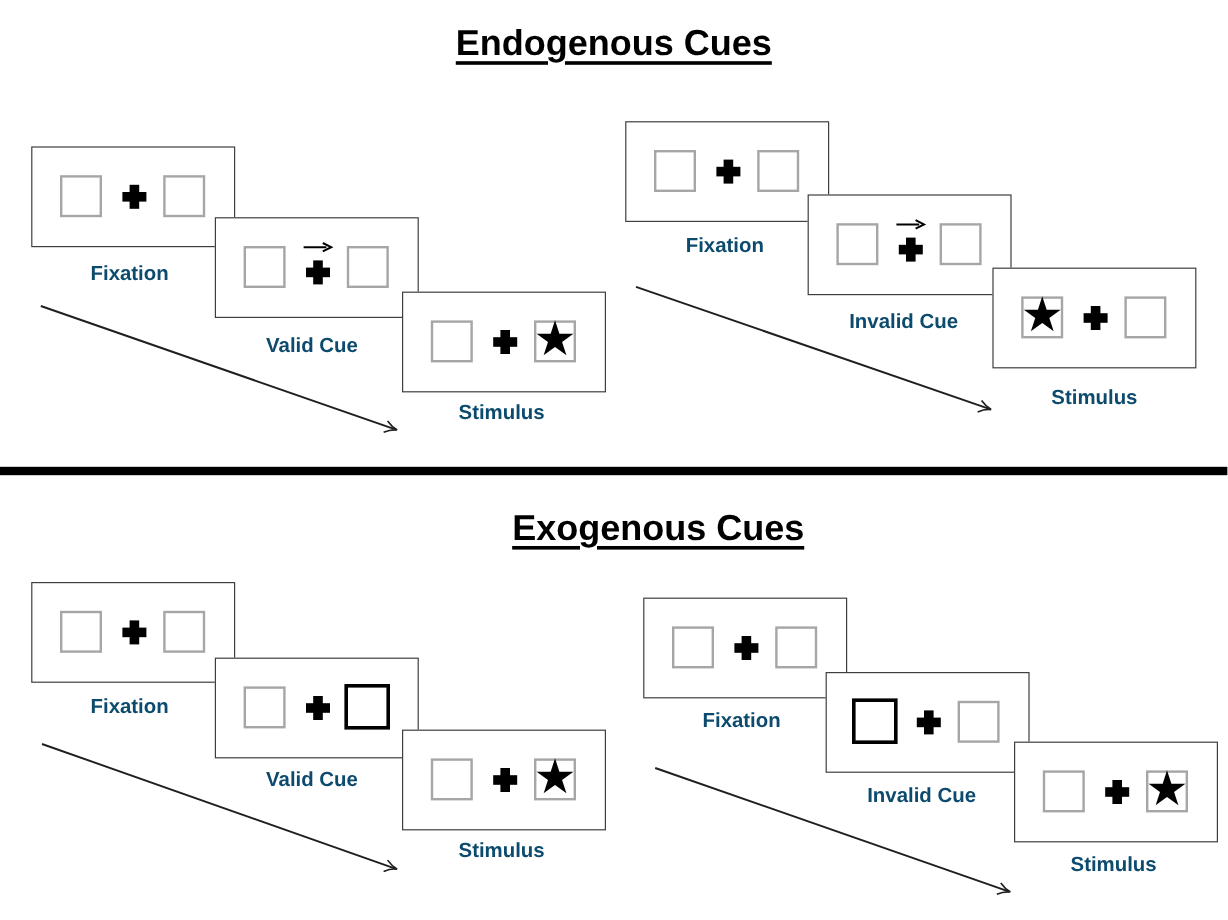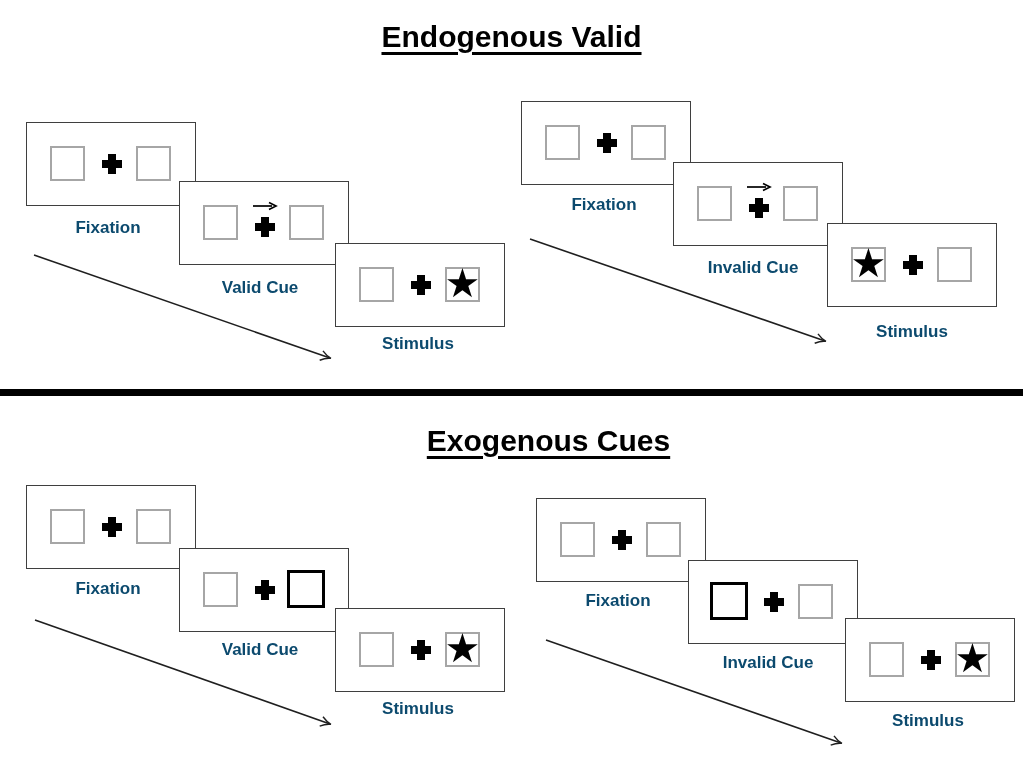--- a/index.html
+++ b/index.html
@@ -70,21 +70,21 @@
   
   .frame-label{
     position:absolute;transform:translateX(-50%);
     font-size:17px;font-weight:bold;color:#0c4a6e;
     white-space:nowrap;
   }
 </style>
 </head>
 <body>
 
-<div id="title-endo" class="section-title">Endogenous Valid</div>
+<div id="title-endo" class="section-title">Endogenous Cues</div>
 <div id="title-exo" class="section-title">Exogenous Cues</div>
 
 <div class="divider"></div>
 
 <svg class="arrows-layer" width="1023" height="767" viewBox="0 0 1023 767">
   <defs>
     <marker id="ah" markerWidth="13" markerHeight="12" refX="10" refY="5.5" orient="auto" markerUnits="userSpaceOnUse">
       <path d="M1,1 Q6,4.5 11,5.5 Q6,6.5 1,11" fill="none" stroke="#1f1f1f" stroke-width="1.4"></path>
     </marker>
   </defs>

